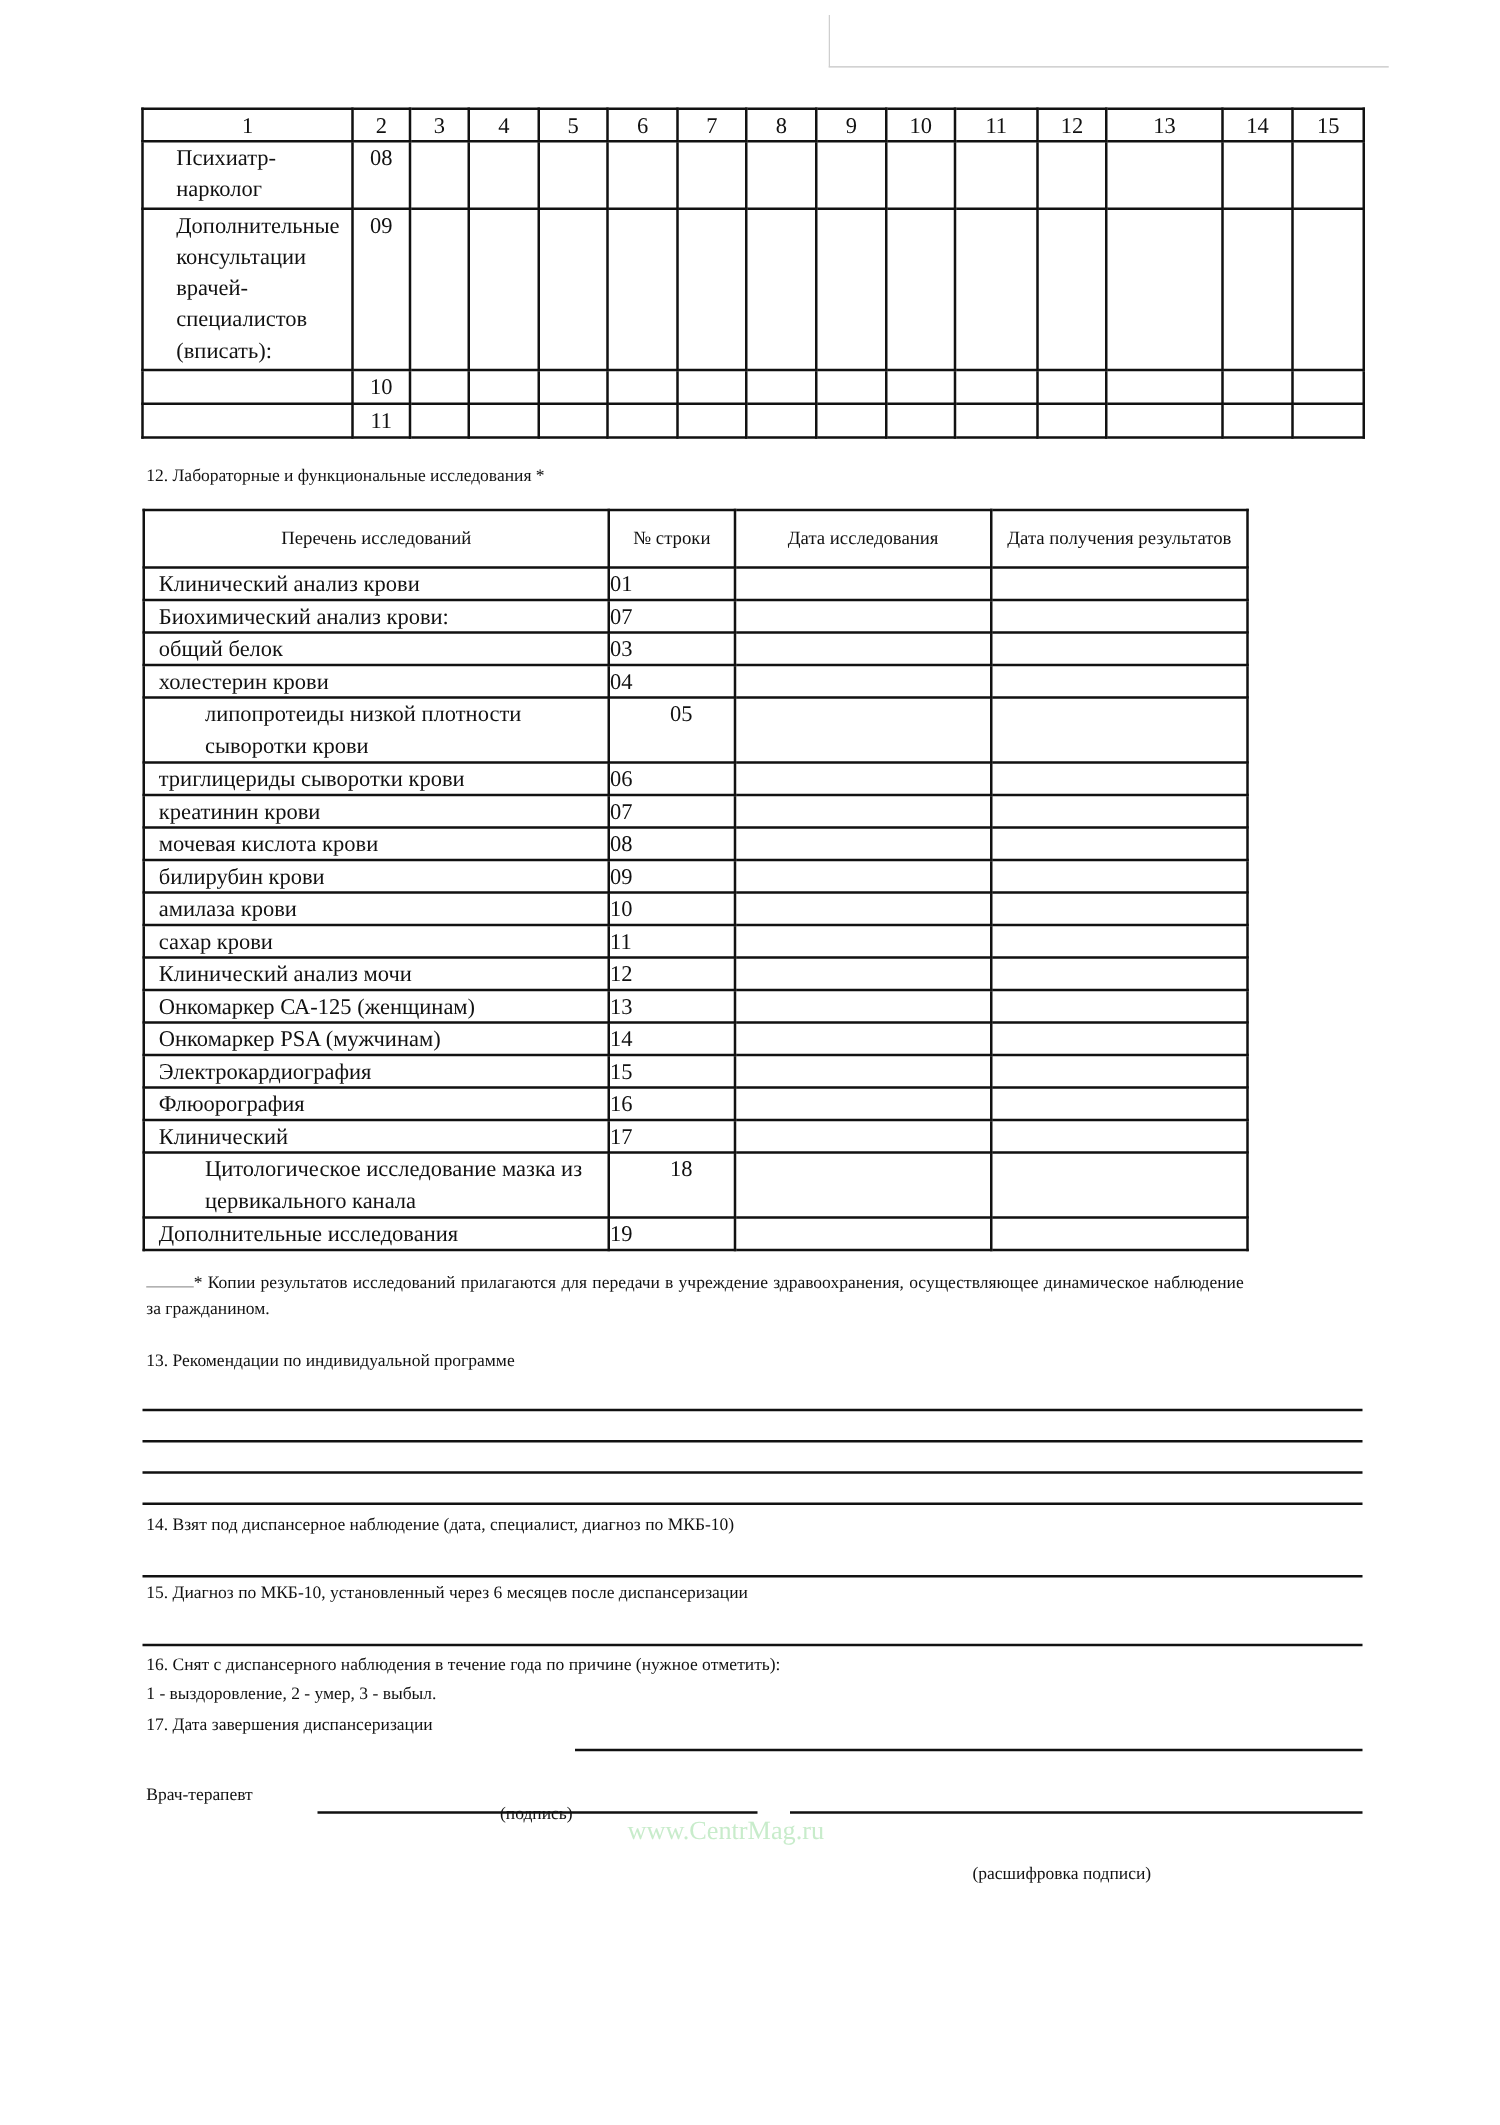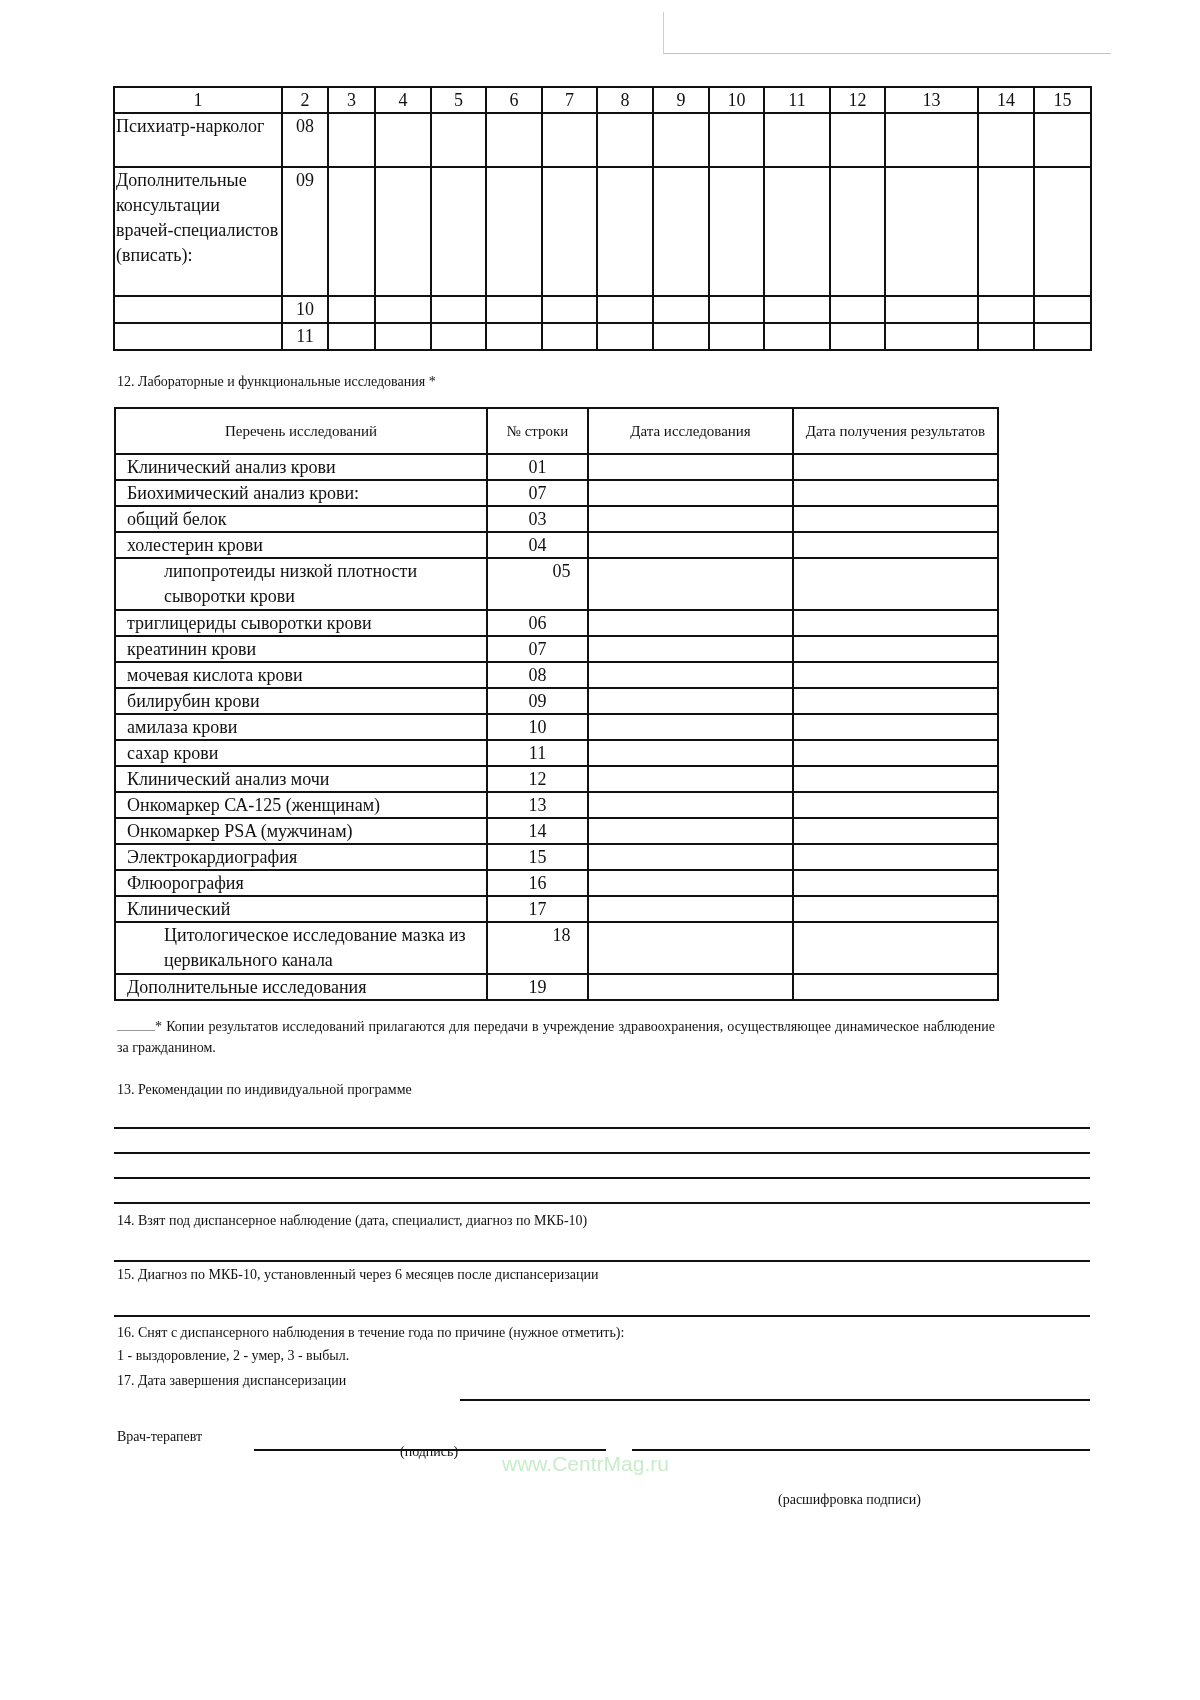--- a/index.html
+++ b/index.html
@@ -5,34 +5,34 @@
     html, body { margin: 0; padding: 0; background: #ffffff; }
     body { width: 1200px; height: 1700px; position: relative; overflow: hidden;
            font-family: "Liberation Serif", "DejaVu Serif", serif; color: #111; }
     .abs { position: absolute; }
     .corner-box { left: 663px; top: 12px; width: 447px; height: 41px;
                   border-left: 1px solid #cfcfcf; border-bottom: 1px solid #c4c4c4; }
     table { border-collapse: collapse; position: absolute; table-layout: fixed; }
     td, th { border: 2px solid #111; padding: 0; font-weight: normal; vertical-align: top; }
     #t1 { left: 113px; top: 86px; width: 977px; font-size: 18px; }
     #t1 th { height: 24px; text-align: center; vertical-align: middle; line-height: 22px; }
-    #t1 td.name { padding-left: 1px; line-height: 25px; }
+    #t1 td.name { padding-left: 26px; line-height: 25px; }
     #t1 td.code { text-align: center; line-height: 25px; }
     #t2 { left: 114px; top: 407px; width: 883px; font-size: 18px; }
     #t2 th { font-size: 15px; height: 44px; text-align: center; vertical-align: middle; line-height: 20px; }
     #t2 td { height: 24px; line-height: 24px; }
     #t2 td.name { padding-left: 11px; }
-    #t2 td.code { text-align: center; }
+    #t2 td.code { }
     #t2 tr.tall td { height: 50px; line-height: 25px; padding-left: 48px; }
     .footnote { left: 117px; top: 1016px; width: 878px; font-size: 14px; line-height: 21px; text-align: justify; }
     .footnote .under { display: inline-block; width: 38px; border-bottom: 1px solid #999; height: 12px; vertical-align: baseline; }
     .heading { font-size: 14px; left: 117px; }
     .rule { position: absolute; height: 0; border-top: 2px solid #111; }
     .sig-caption { font-size: 14px; }
-    .watermark { left: 502px; top: 1452px; font-family: Liberation Sans, sans-serif;
+    .watermark { left: 502px; top: 1452px; font-family: Liberation Serif, serif;
                  font-size: 21px; color: #c8eccb; letter-spacing: 0px; }
   </style>
 </head>
 <body>
 
 <div class="abs corner-box"></div>
 
 <table id="t1">
   <colgroup>
     <col style="width:168px">

